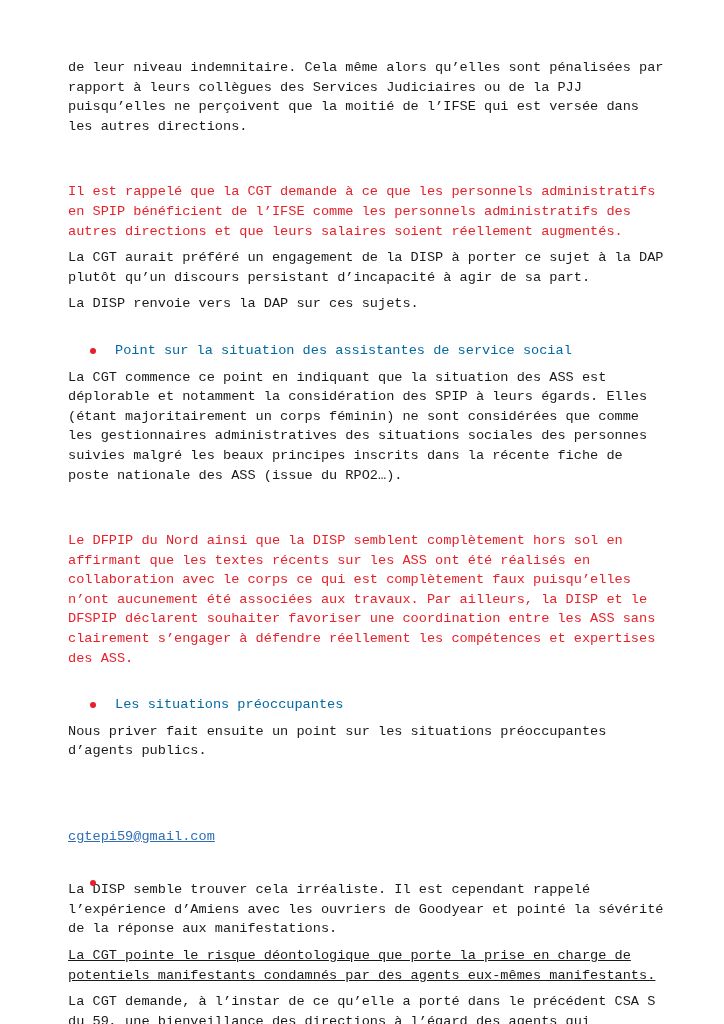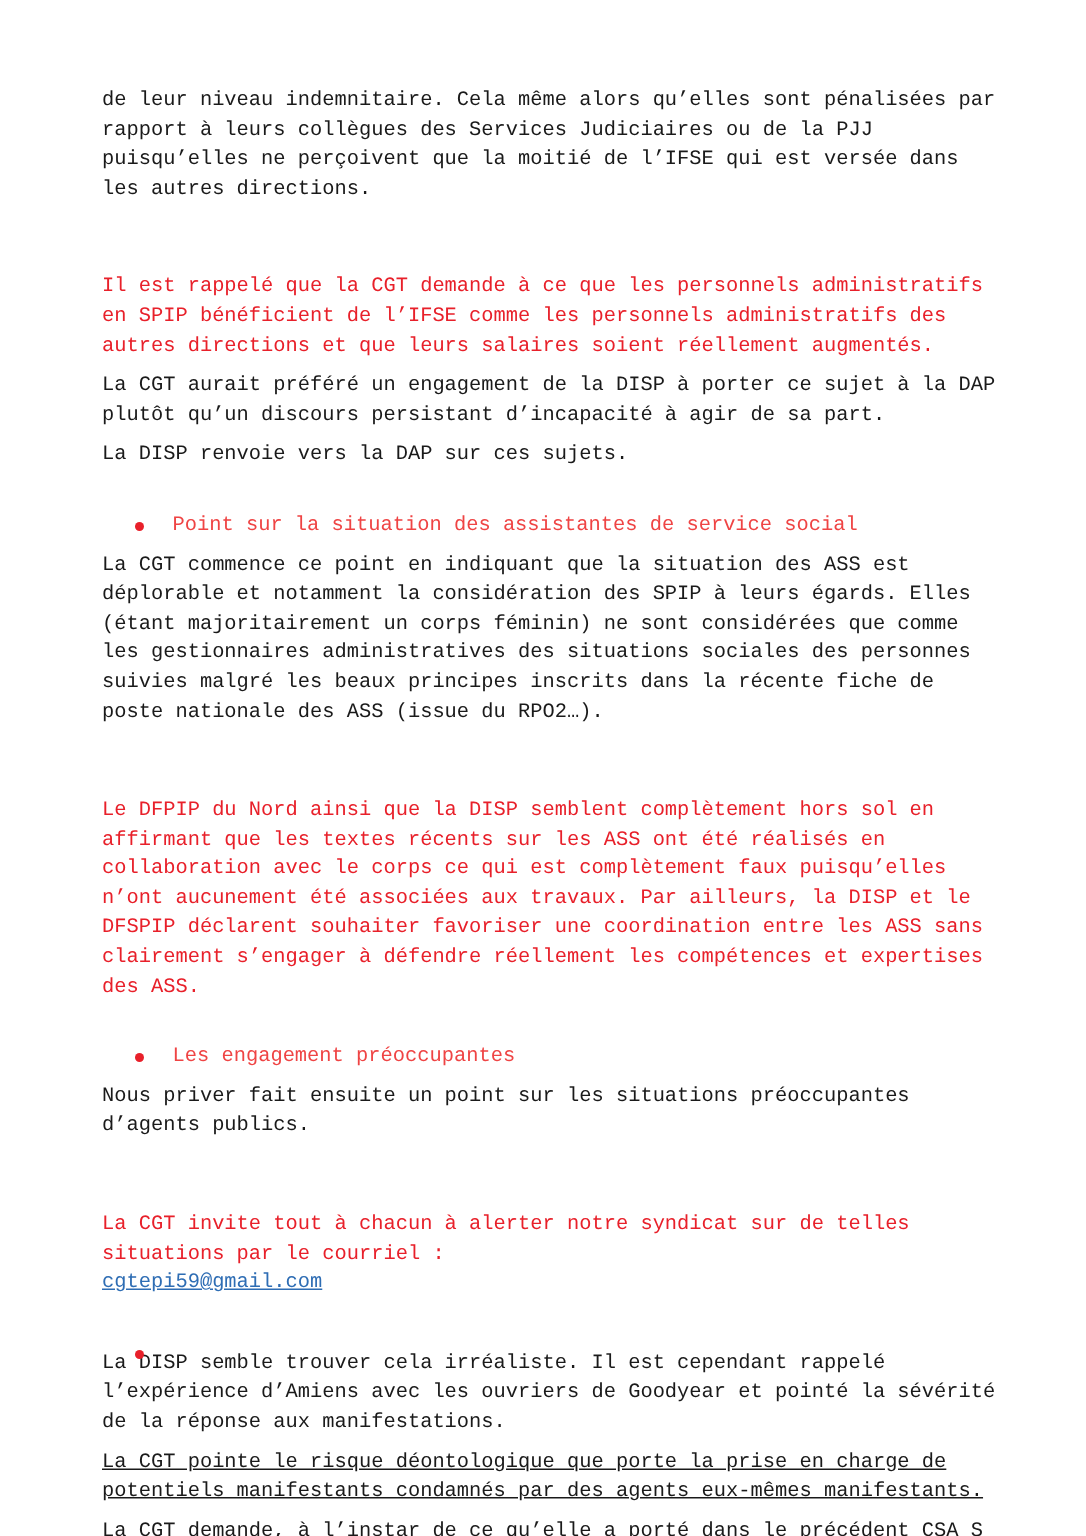--- a/index.html
+++ b/index.html
@@ -5,21 +5,21 @@
   html, body { margin: 0; padding: 0; background: #ffffff; }
   body { width: 724px; height: 1024px; position: relative; overflow: hidden; }
   .page {
     position: absolute; left: 68px; top: 58px; width: 600px;
     font-family: Liberation Mono, monospace;
     font-size: 13.6px; line-height: 19.6px; color: #1a1a1a;
   }
   .p { margin: 0 0 7px 0; }
   .red { color: #e8202a; margin-top: 46px; }
   .ul { text-decoration: underline; }
-  .bullet-row { position: relative; padding-left: 47px; margin: 0 0 7px 0; color: #ef4444; }
+  .bullet-row { position: relative; padding-left: 47px; margin: 0 0 7px 0; color: #0369a1; }
   .bullet-dot {
     position: absolute; left: 22px; top: 7px; width: 6px; height: 6px;
     border-radius: 50%; background: #e8202a;
   }
   .spacer { height: 20px; }
   .email { color: #2e6db4; text-decoration: underline; text-align: right; }
 </style>
 </head>
 <body>
 
@@ -35,25 +35,25 @@
     <span class="bullet-dot"></span>
     <span>Point sur la situation des assistantes de service social</span>
   </div>
   <p class="p">La CGT commence ce point en indiquant que la situation des ASS est déplorable et notamment la considération des SPIP à leurs égards. Elles (étant majoritairement un corps féminin) ne sont considérées que comme les gestionnaires administratives des situations sociales des personnes suivies malgré les beaux principes inscrits dans la récente fiche de poste nationale des ASS (issue du RPO2…).</p>
   <p class="p red">Le DFPIP du Nord ainsi que la DISP semblent complètement hors sol en affirmant que les textes récents sur les ASS ont été réalisés en collaboration avec le corps ce qui est complètement faux puisqu’elles n’ont aucunement été associées aux travaux. Par ailleurs, la DISP et le DFSPIP déclarent souhaiter favoriser une coordination entre les ASS sans clairement s’engager à défendre réellement les compétences et expertises des ASS.</p>
 
   <div class="spacer"></div>
 
   <div class="bullet-row">
     <span class="bullet-dot"></span>
-    <span>Les engagement préoccupantes</span>
+    <span>Les situations préoccupantes</span>
   </div>
   <p class="p">Nous priver fait ensuite un point sur les situations préoccupantes d’agents publics.</p>
   <p class="p red">
-    <span>La CGT invite tout à chacun à alerter notre syndicat sur de telles situations par le courriel :</span><br>
+    <br>
     <a class="email">cgtepi59@gmail.com</a>
   </p>
 
   <div class="spacer"></div>
 
   <div class="bullet-row">
     <span class="bullet-dot"></span>
   </div>
   <p class="p">La DISP semble trouver cela irréaliste. Il est cependant rappelé l’expérience d’Amiens avec les ouvriers de Goodyear et pointé la sévérité de la réponse aux manifestations.</p>
   <p class="p ul">La CGT pointe le risque déontologique que porte la prise en charge de potentiels manifestants condamnés par des agents eux-mêmes manifestants.</p>

